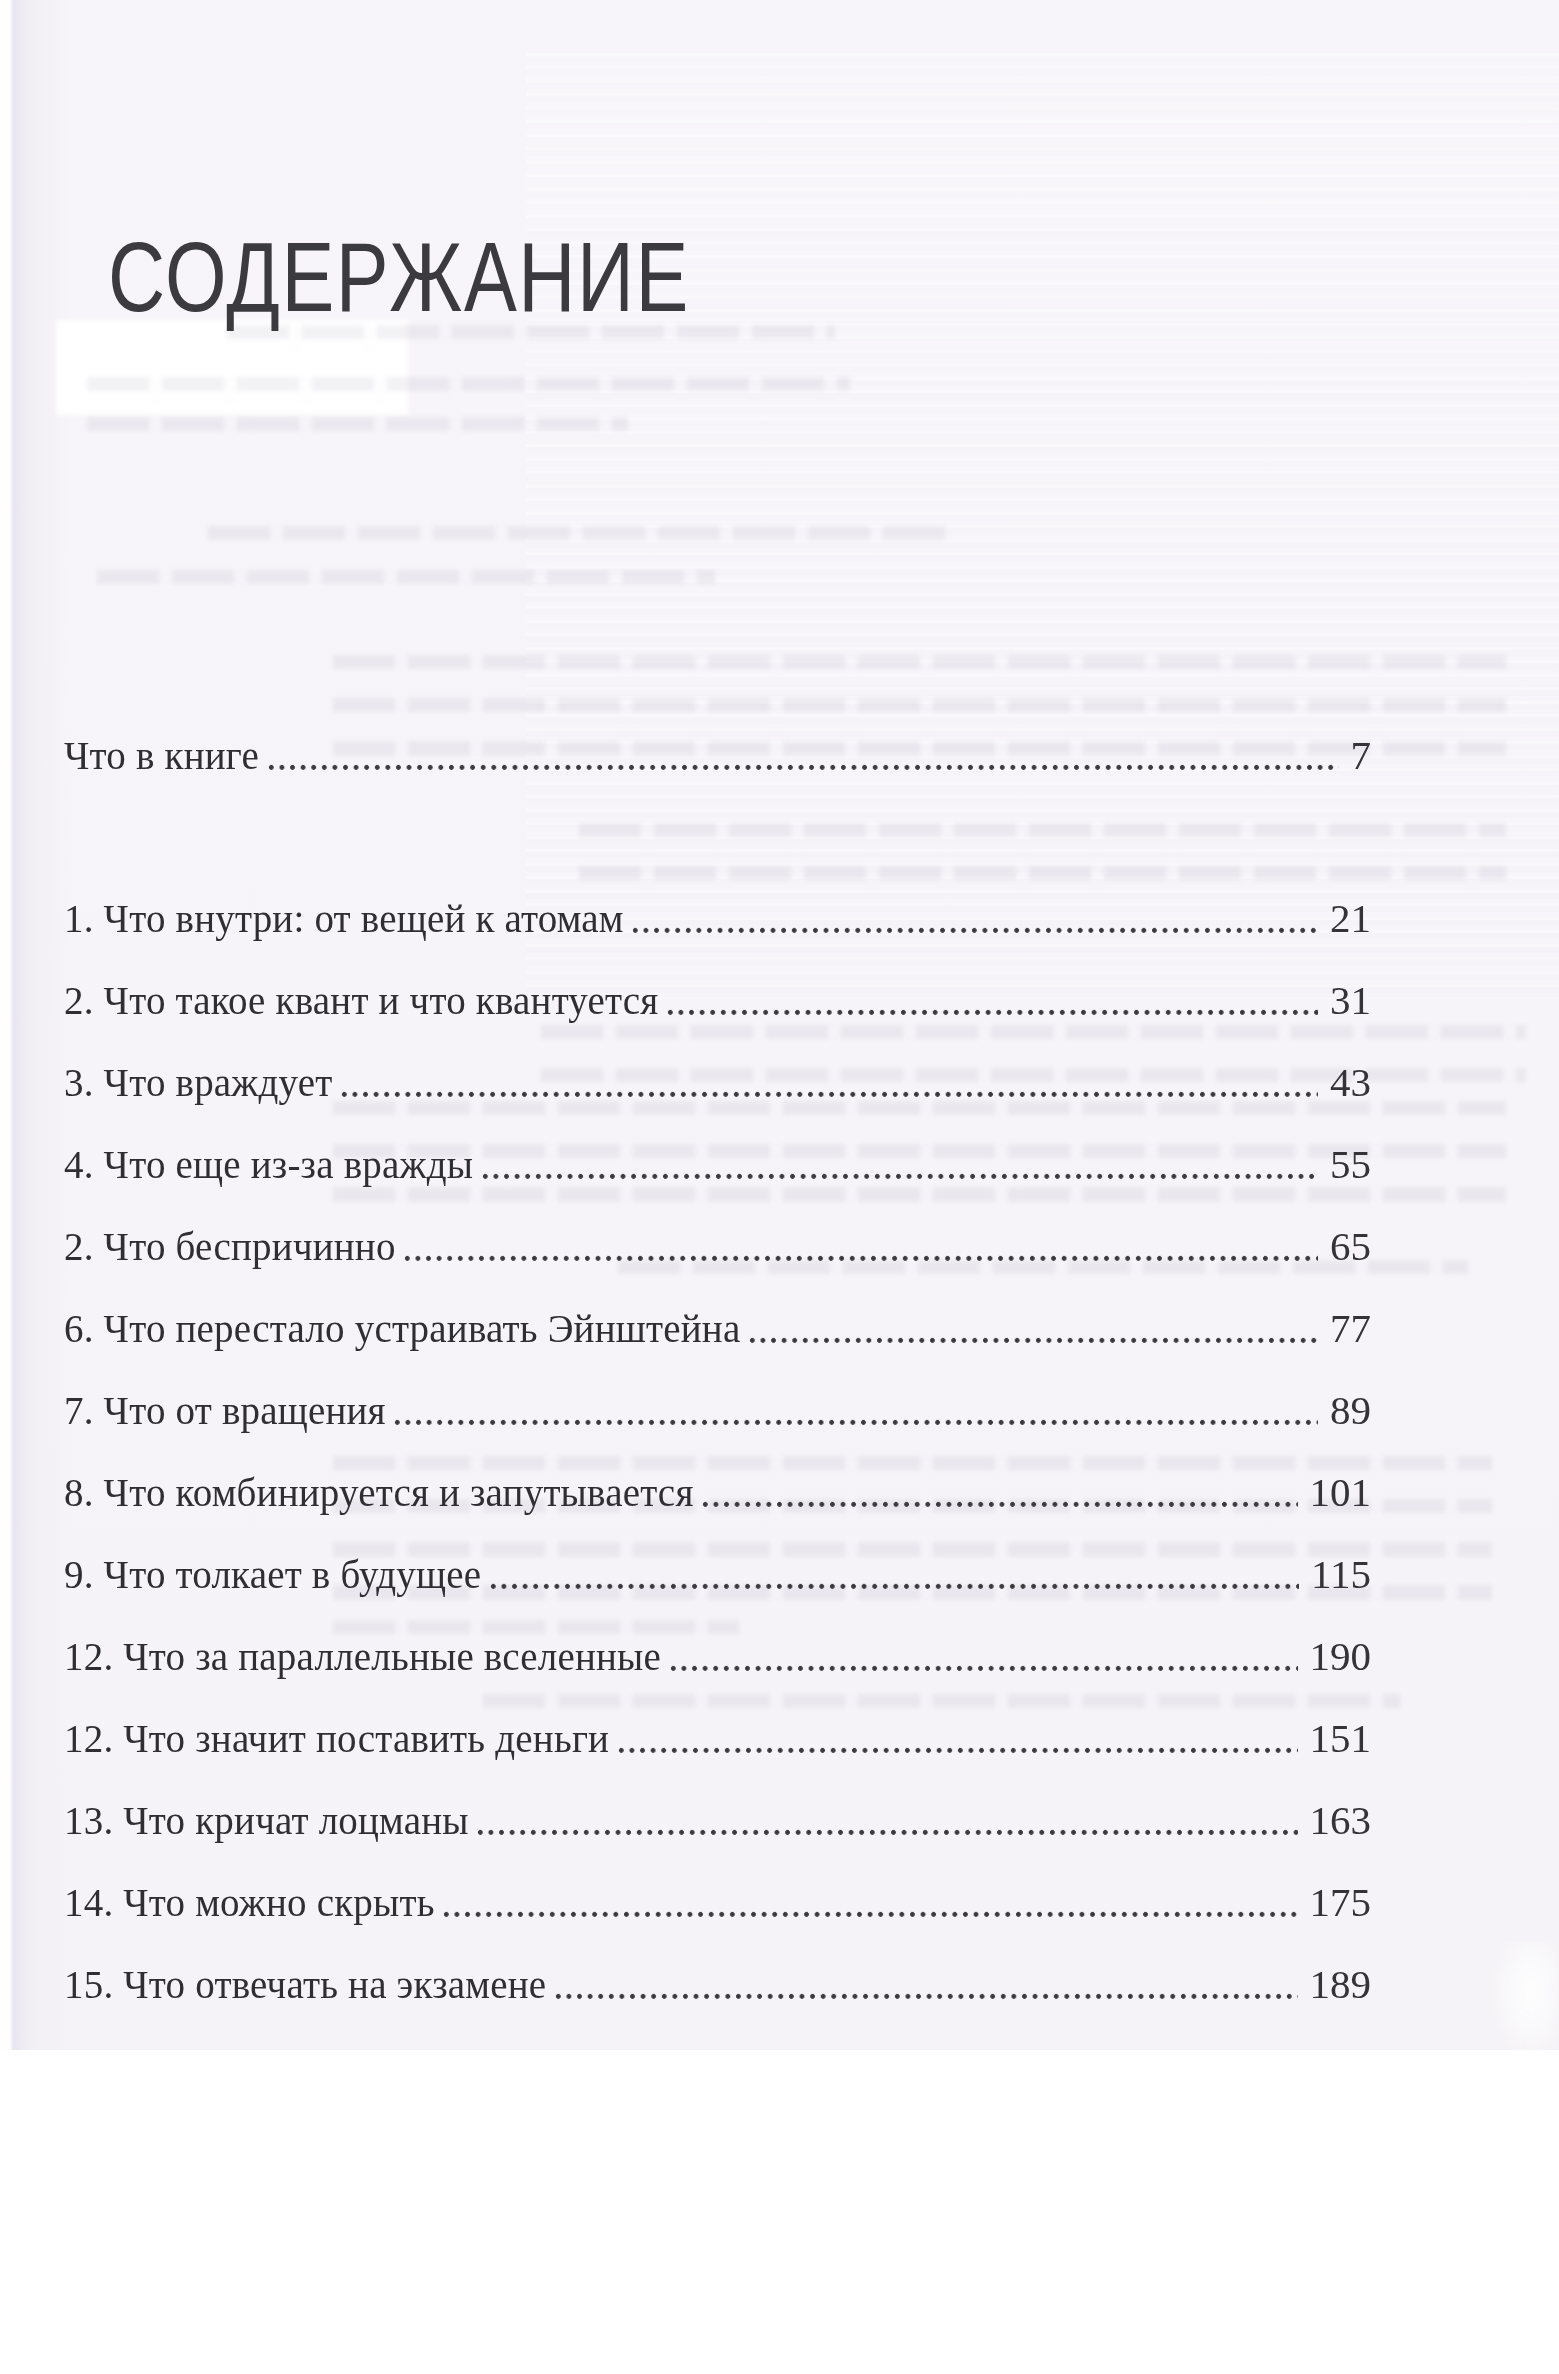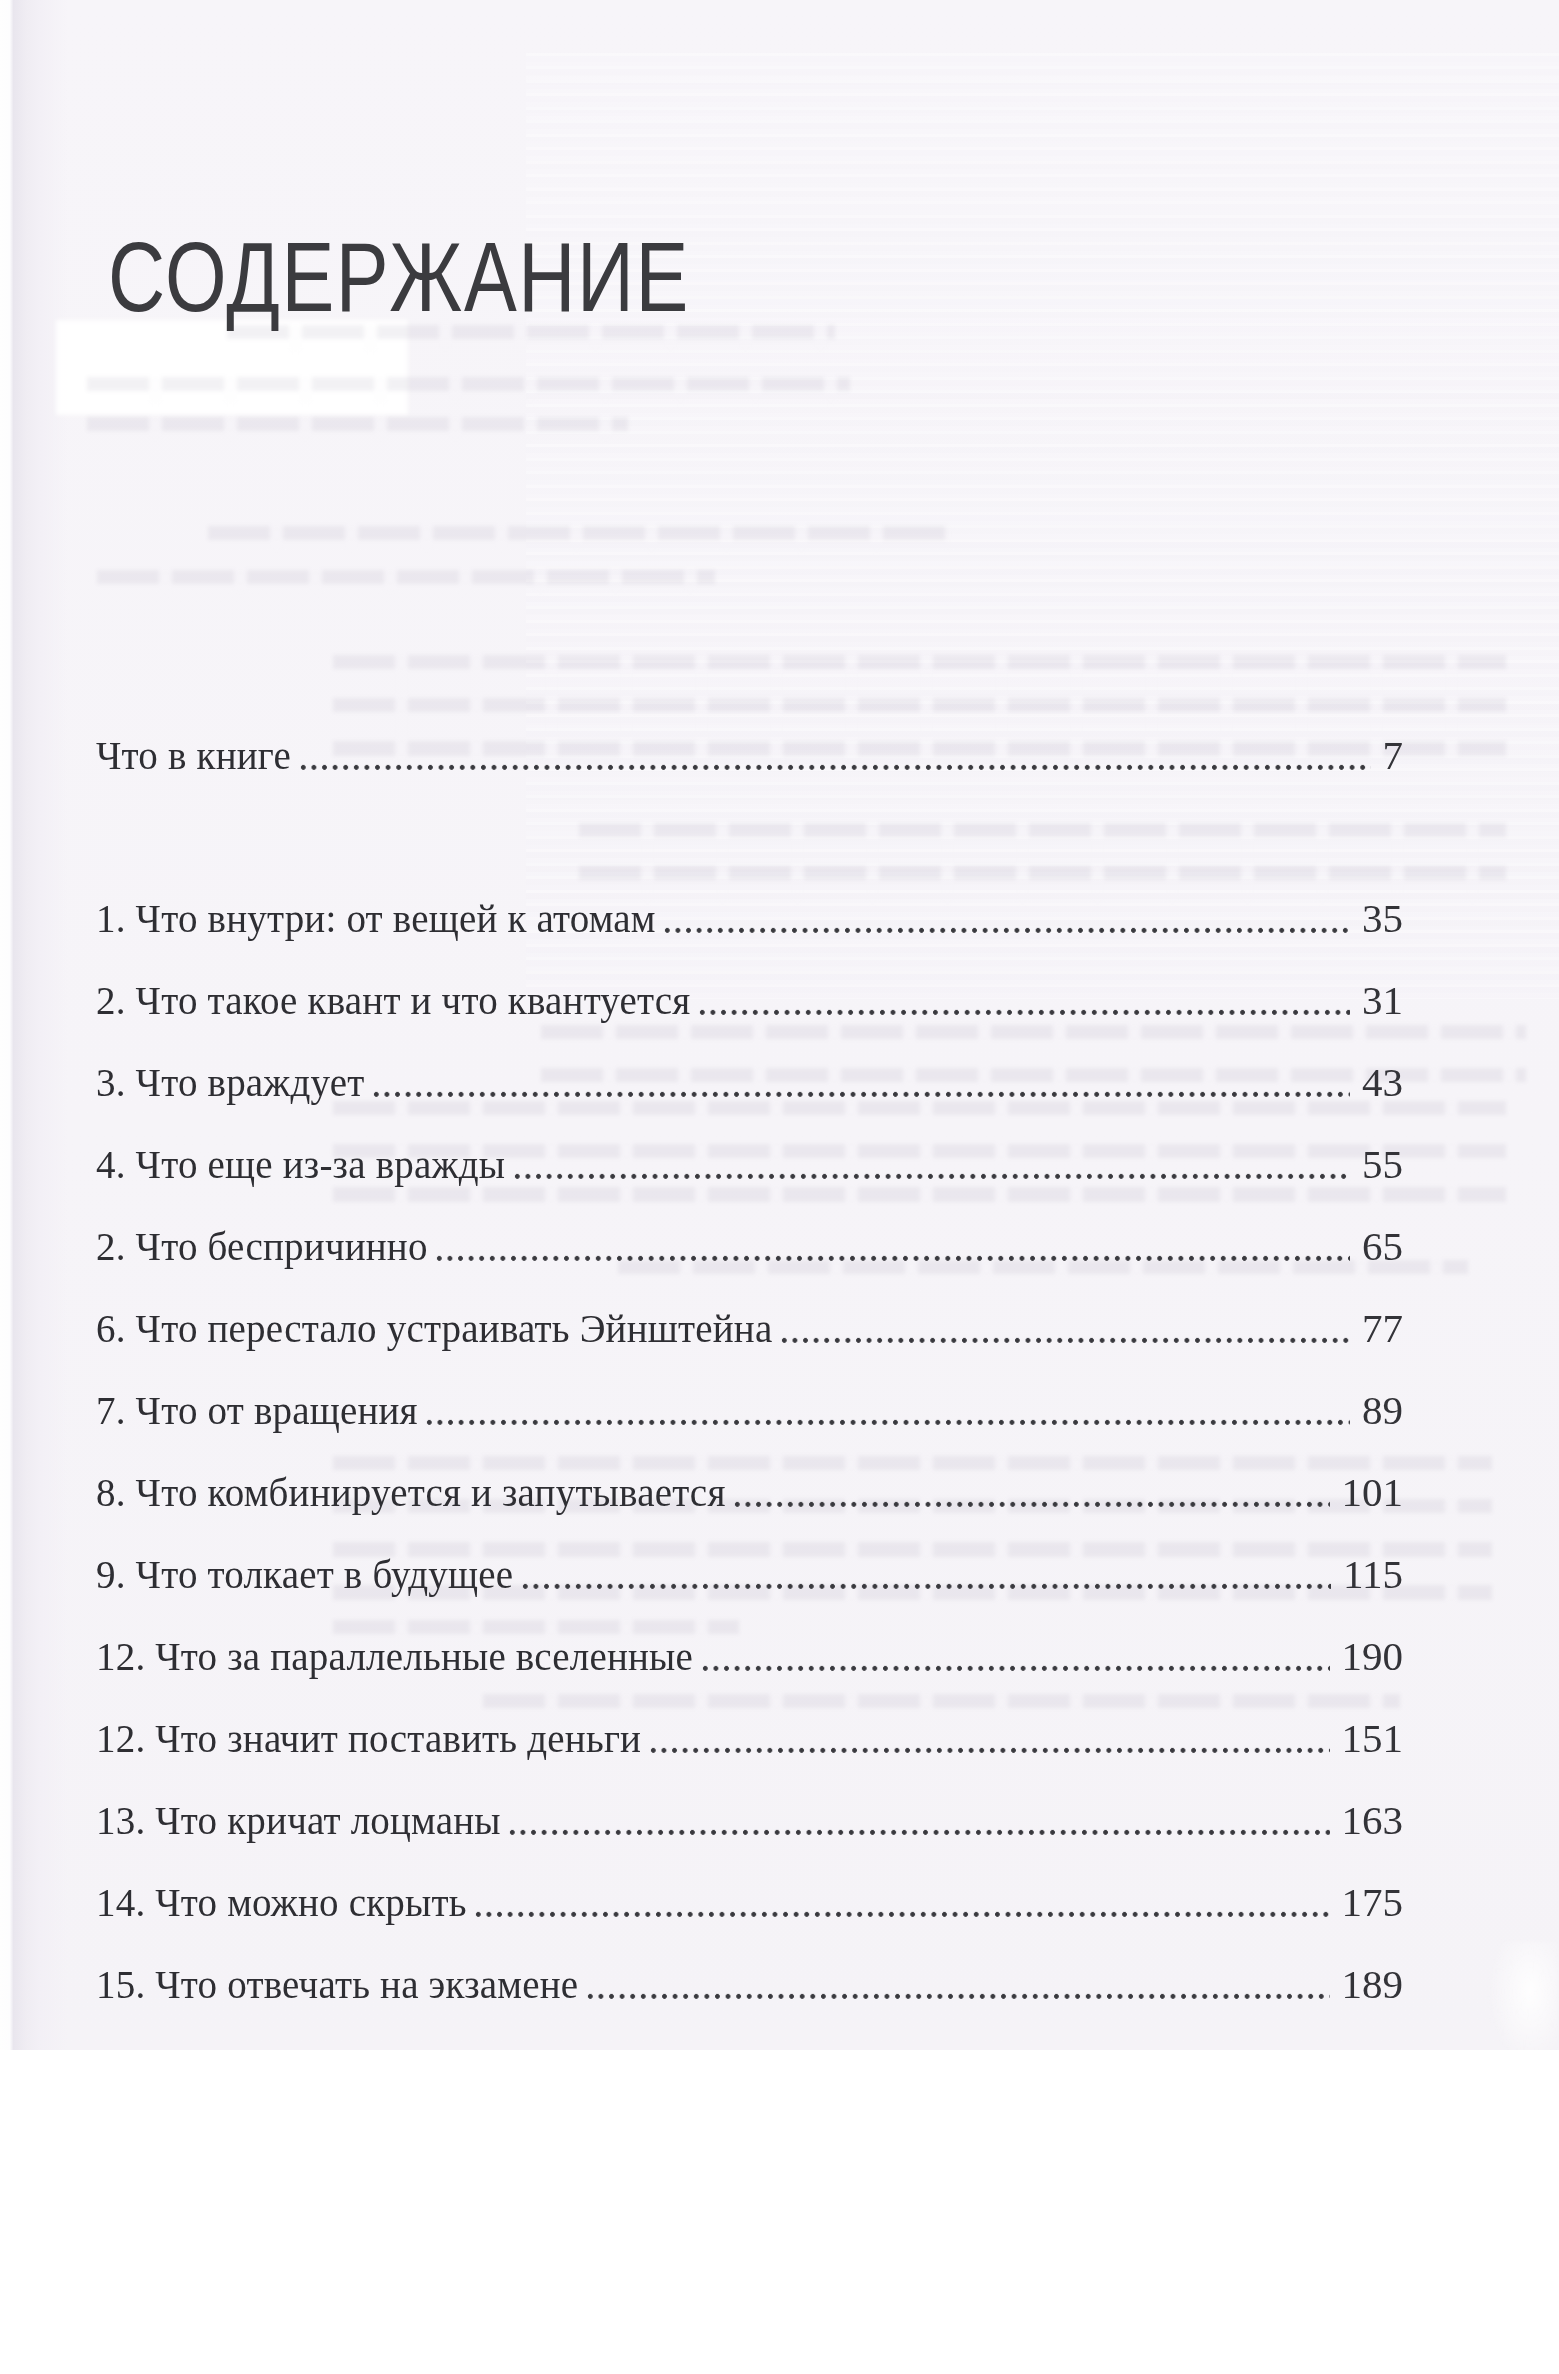--- a/index.html
+++ b/index.html
@@ -69,21 +69,21 @@
     position:absolute;left:108px;top:220px;
     font-family:"Liberation Sans", sans-serif;
     font-size:99px;font-weight:400;
     letter-spacing:1.9px;
     color:#3b3b3f;
     transform:scaleX(.80);
     transform-origin:left top;
     white-space:nowrap;
   }
   .toc{
-    position:absolute;left:96px;width:1307px;
+    position:absolute;left:64px;width:1307px;
     color:#2e2e33;
     font-size:39px;
   }
   .toc-first{top:732px;}
   .toc-list{top:895px;}
   .toc-row{
     display:flex;align-items:baseline;
     height:82px;
     line-height:46px;
     white-space:nowrap;
@@ -133,21 +133,21 @@
       <span class="toc-label">Что в книге</span>
       <span class="toc-dots"></span>
       <span class="toc-page">7</span>
     </div>
   </div>
 
   <div class="toc toc-list">
     <div class="toc-row">
       <span class="toc-label">1. Что внутри: от вещей к атомам</span>
       <span class="toc-dots"></span>
-      <span class="toc-page">35</span>
+      <span class="toc-page">21</span>
     </div>
     <div class="toc-row">
       <span class="toc-label">2. Что такое квант и что квантуется</span>
       <span class="toc-dots"></span>
       <span class="toc-page">31</span>
     </div>
     <div class="toc-row">
       <span class="toc-label">3. Что враждует</span>
       <span class="toc-dots"></span>
       <span class="toc-page">43</span>

